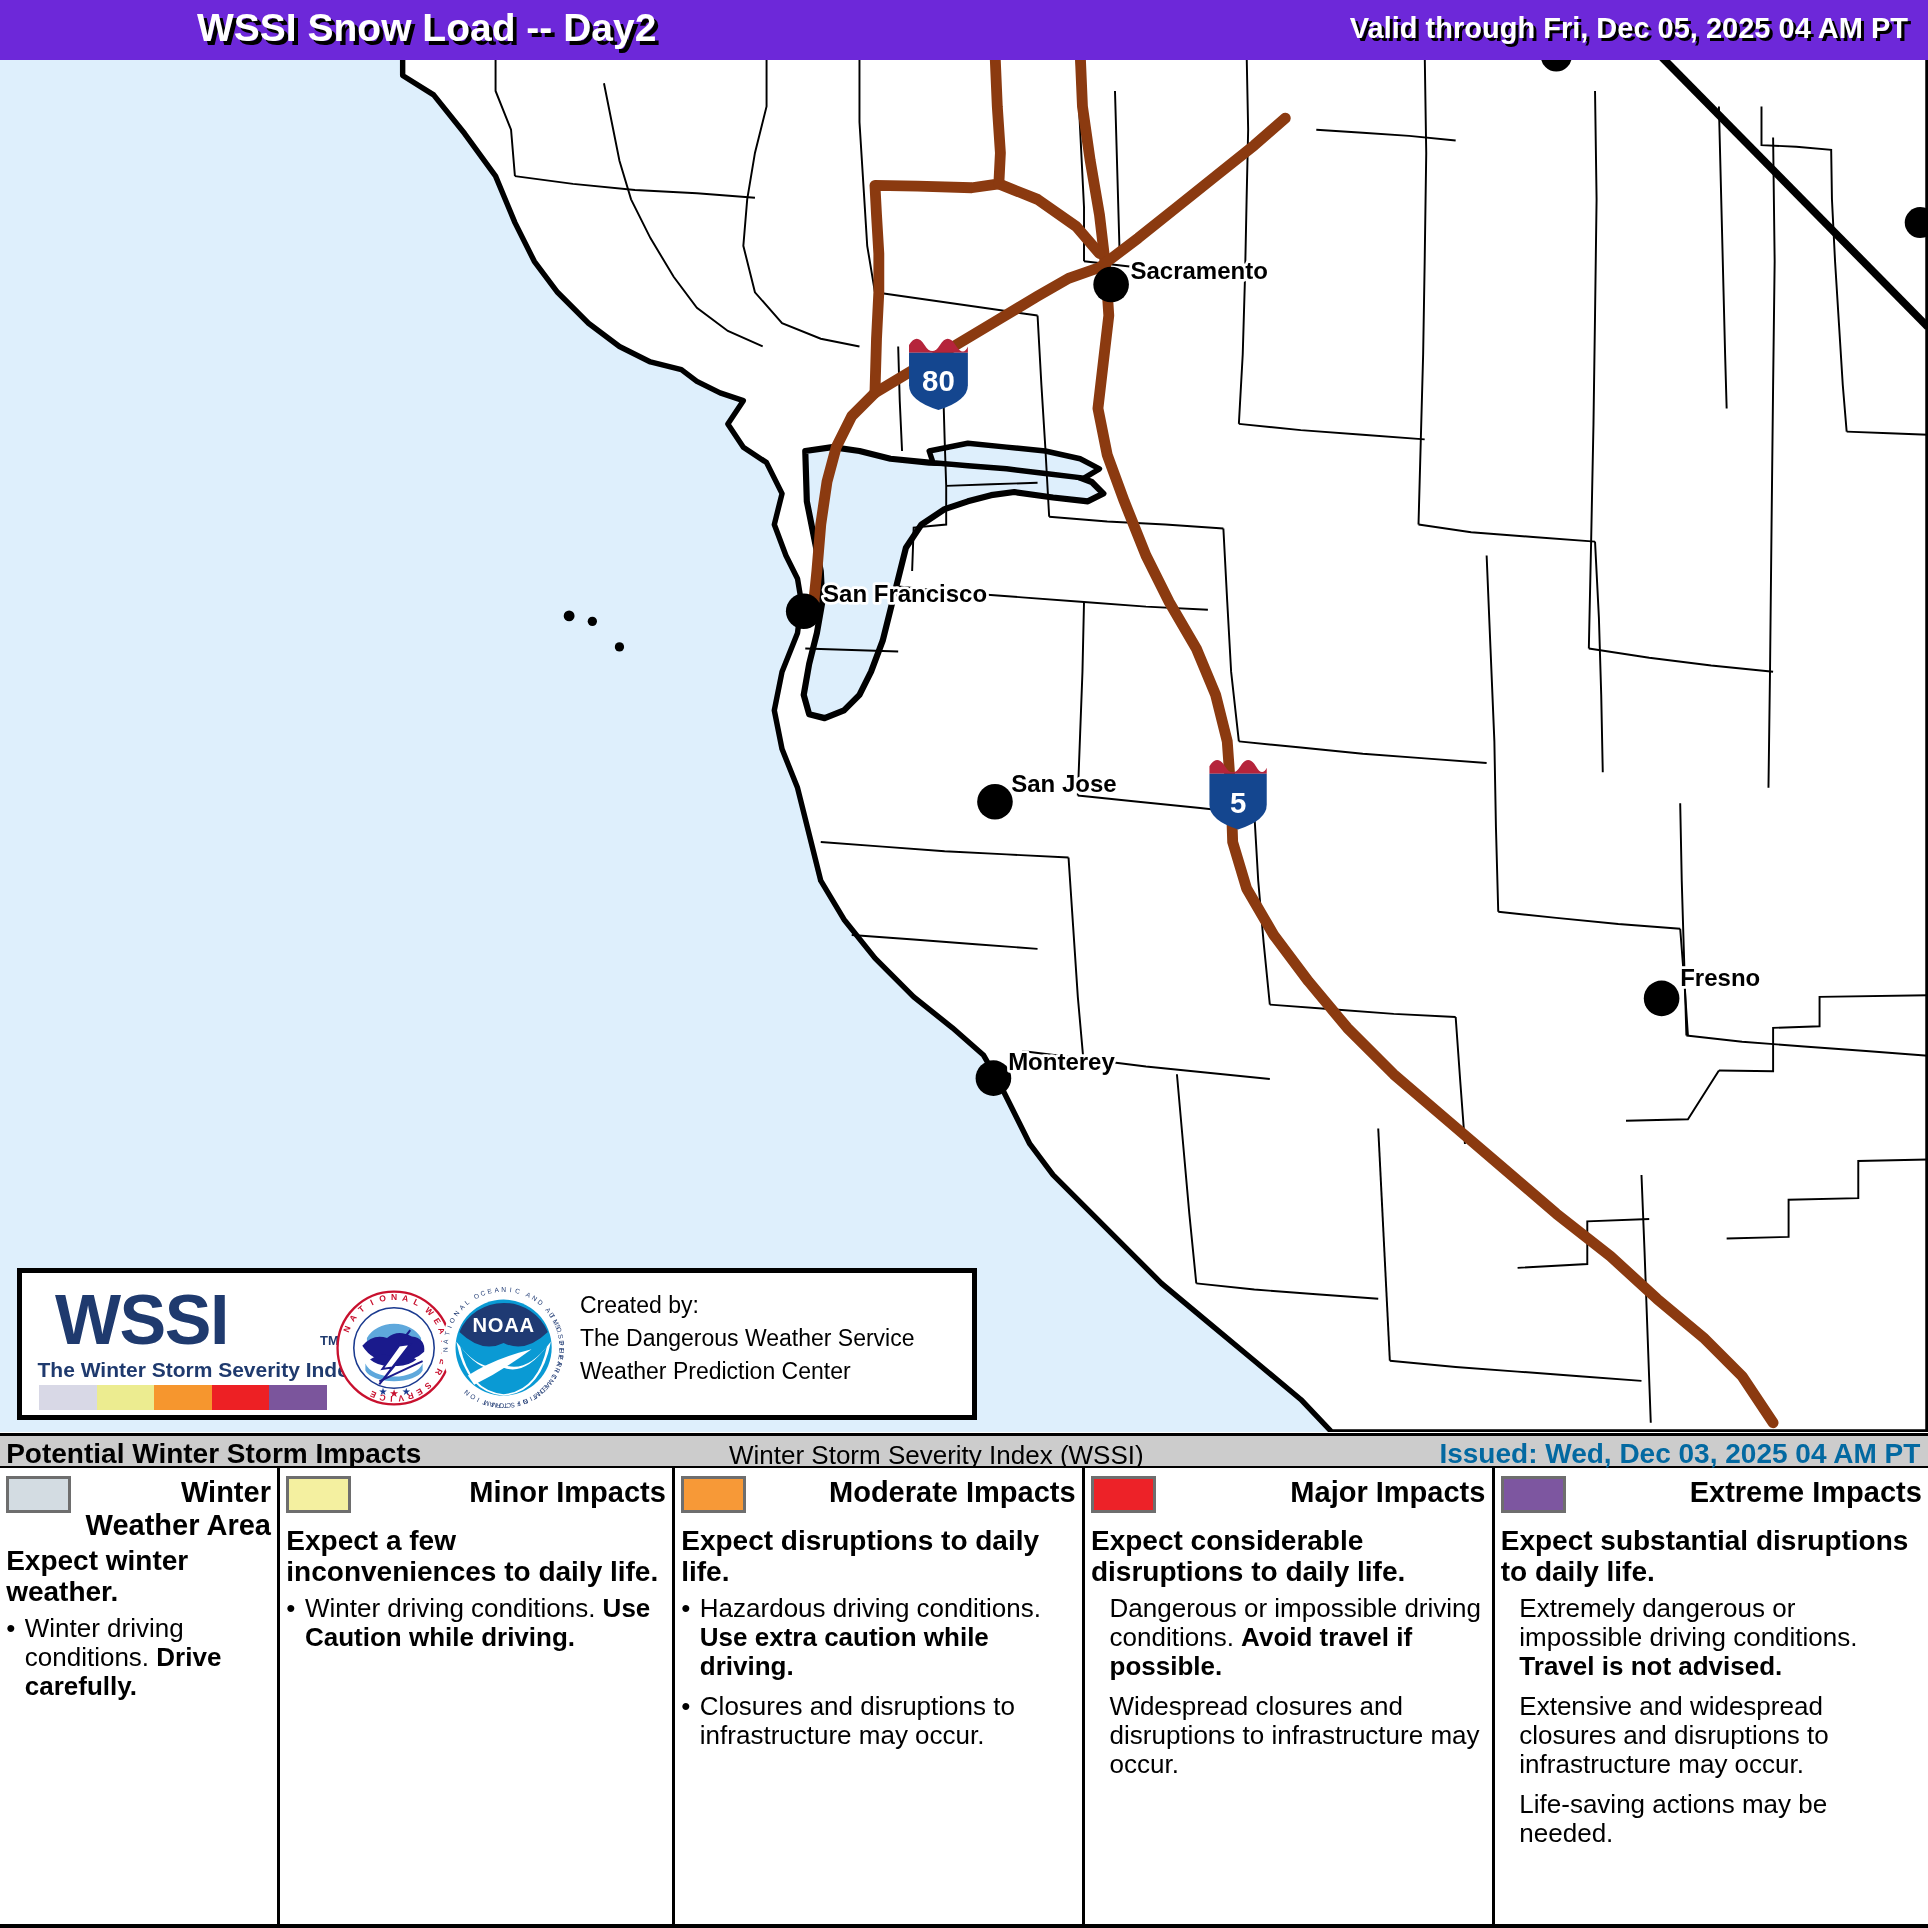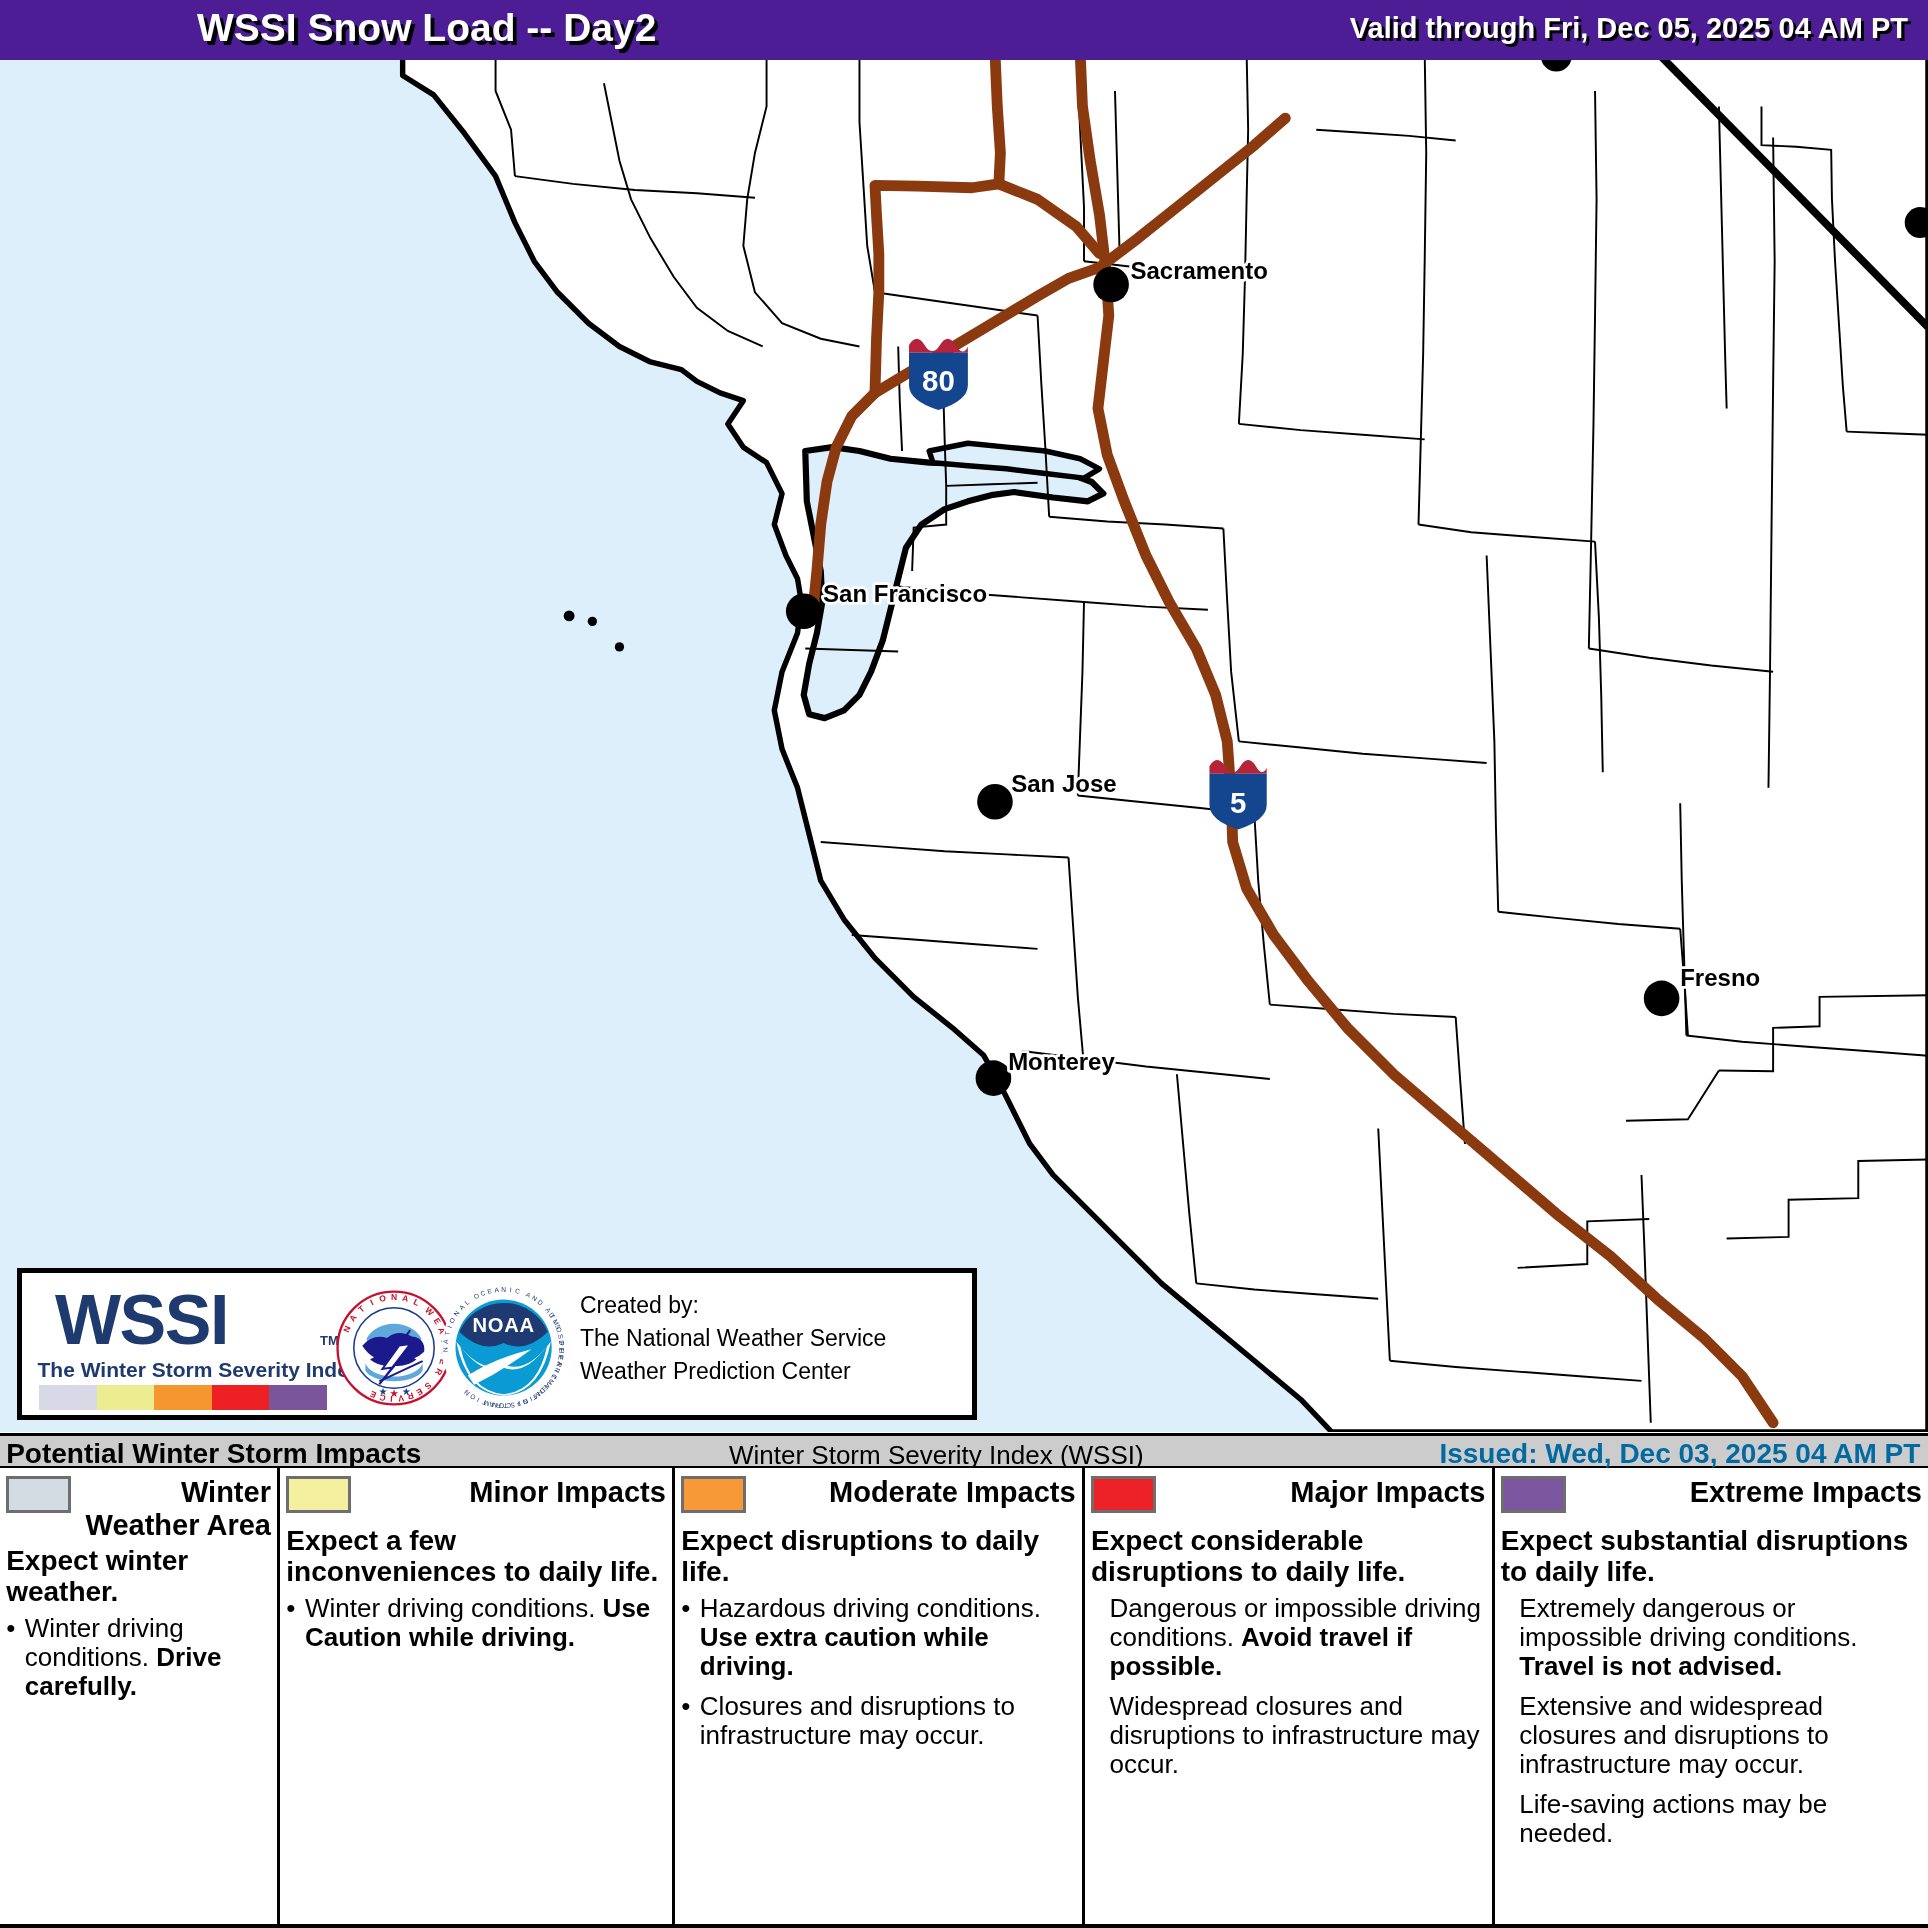--- a/index.html
+++ b/index.html
@@ -7,21 +7,21 @@
   body {
     font-family:"Liberation Sans", sans-serif;
     background:#ffffff;
     overflow:hidden;
   }
   #page { position:relative; width:1928px; height:1928px; }
 
   
   #header {
     position:absolute; left:0; top:0; width:1928px; height:76px;
-    background:#4c1d95;
+    background:#6d28d9;
     text-align:right;
   }
   #header .title {
     position:absolute; left:197px; top:6.2px;
     font-size:39px; font-weight:bold; color:#ffffff;
     text-shadow:3.9px 3.9px 0 #000;
     white-space:nowrap;
   }
   #header .valid {
     position:absolute; right:20px; top:12.4px;
@@ -433,21 +433,21 @@
           <text transform="translate(82,82) rotate(345) translate(0,72) rotate(180)" text-anchor="middle">F</text>
           <text transform="translate(82,82) rotate(355) translate(0,72) rotate(180)" text-anchor="middle">C</text>
           <text transform="translate(82,82) rotate(362) translate(0,72) rotate(180)" text-anchor="middle">O</text>
           <text transform="translate(82,82) rotate(369) translate(0,72) rotate(180)" text-anchor="middle">M</text>
           <text transform="translate(82,82) rotate(377) translate(0,72) rotate(180)" text-anchor="middle">M</text>
         </g>
       </svg>
 
       <div id="created-block" style="left:558px;top:15.5px">
         <div>Created by:</div>
-        <div>The National Weather Service</div>
+        <div>The Dangerous Weather Service</div>
         <div>Weather Prediction Center</div>
       </div>
     </div>
   </div>
 
   <div id="graybar">
     <div class="gb-left">Potential Winter Storm Impacts</div>
     <div class="gb-center">Winter Storm Severity Index (WSSI)</div>
     <div class="gb-right">Issued: Wed, Dec 03, 2025 04 AM PT</div>
   </div>

